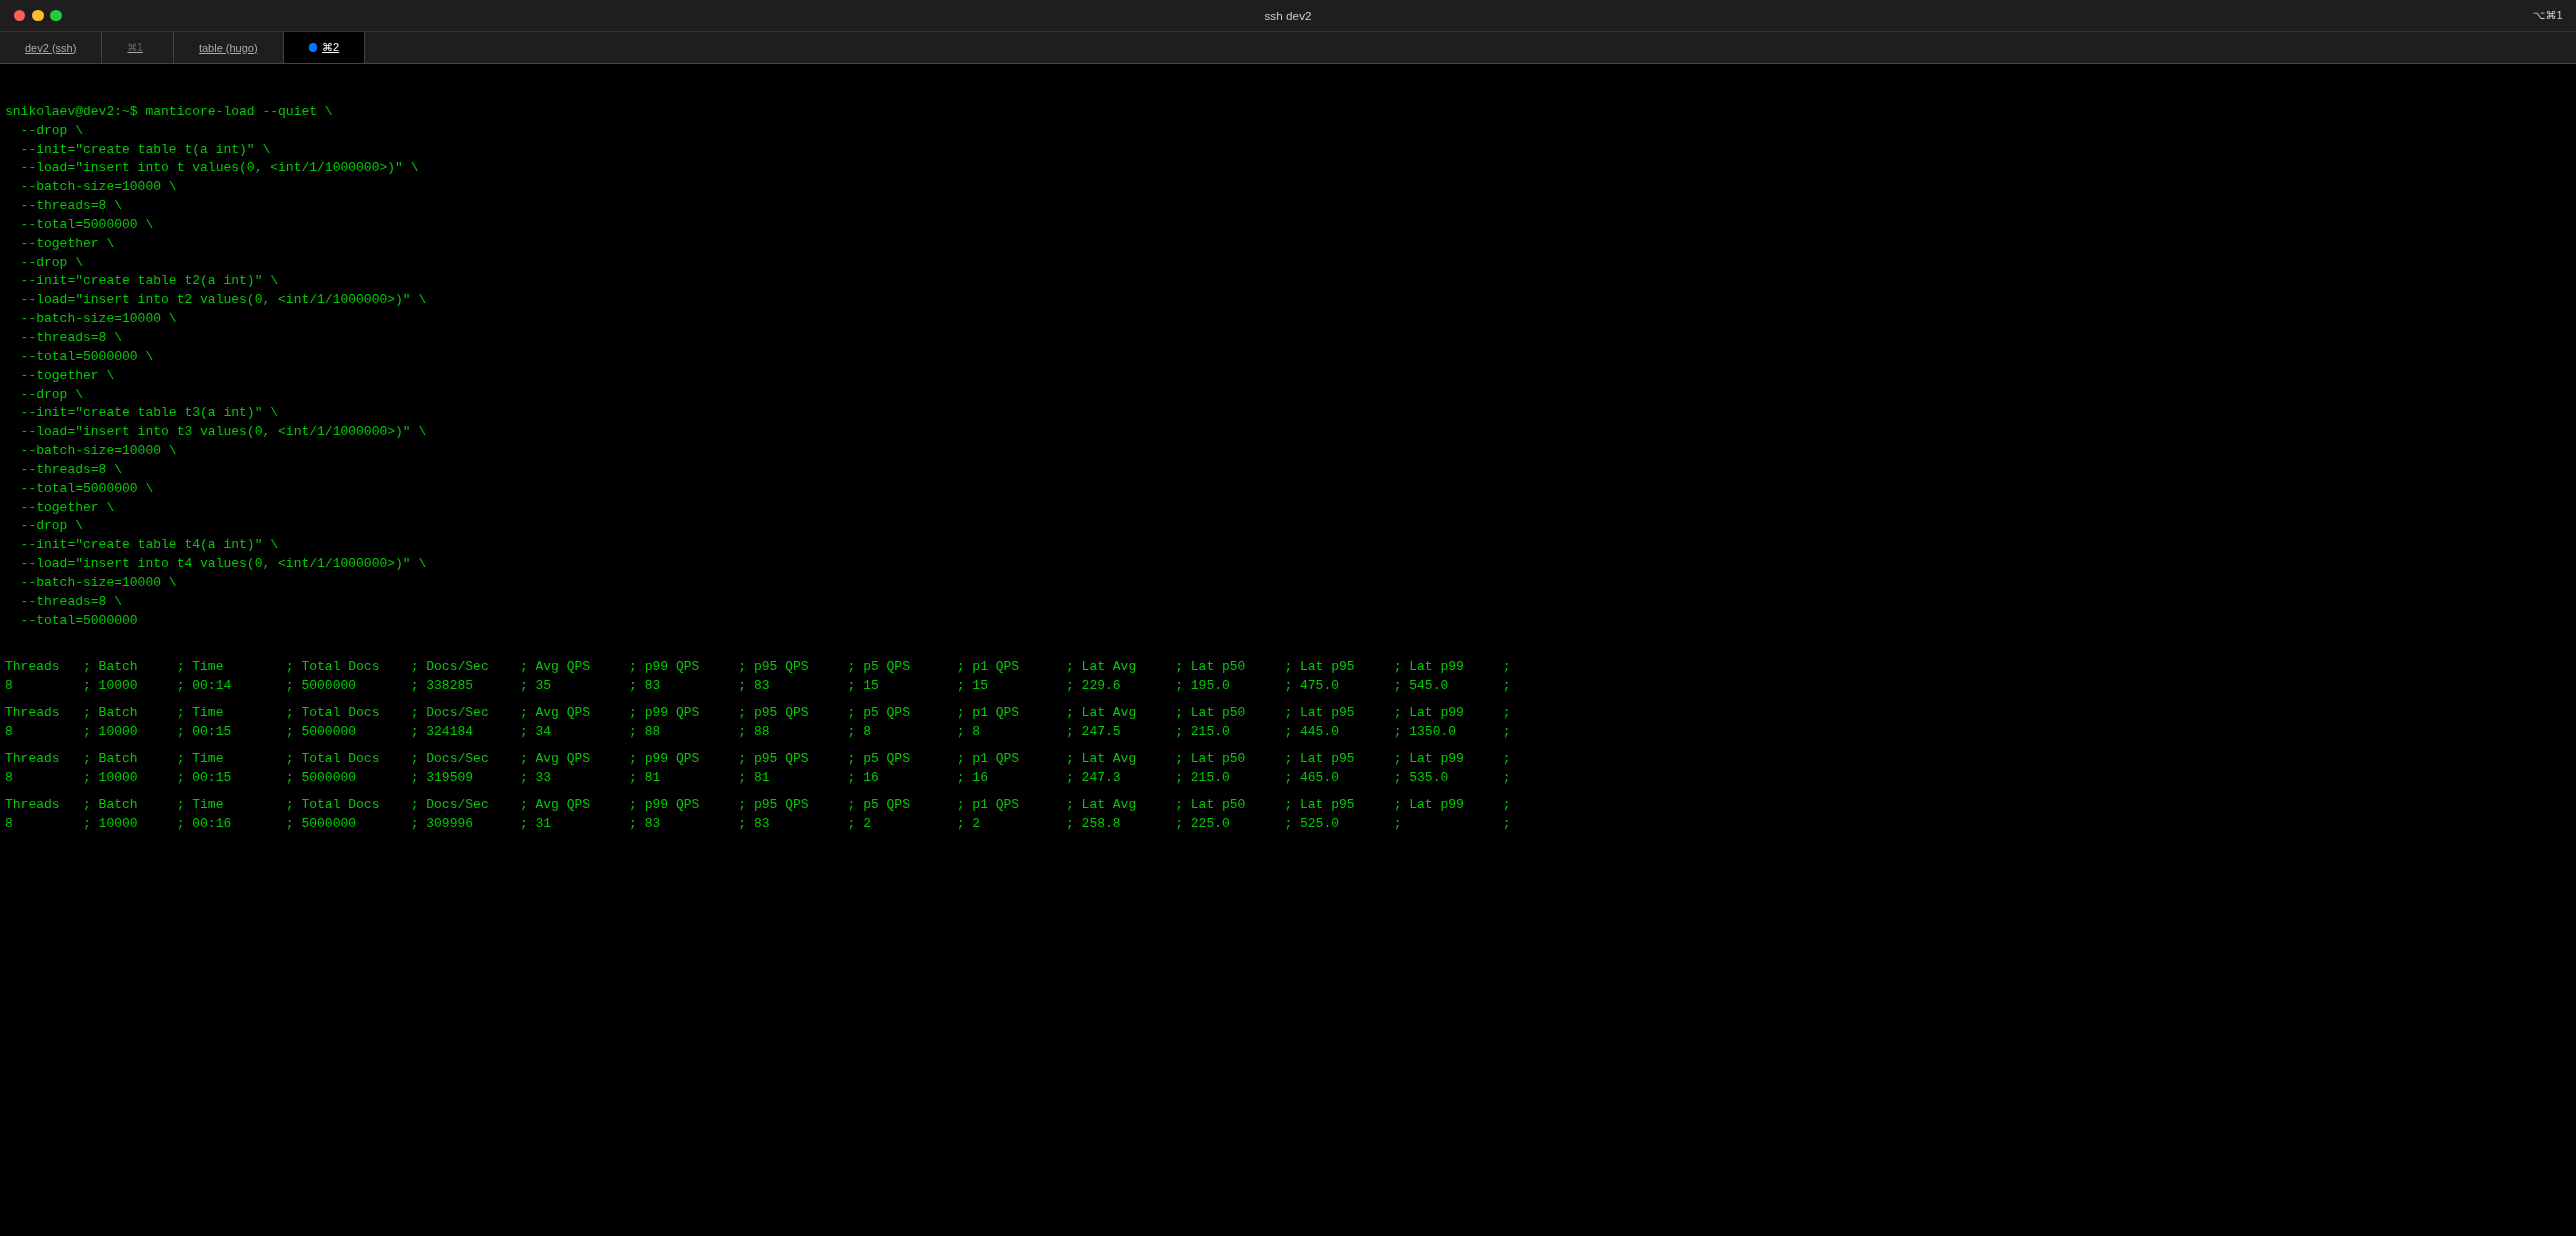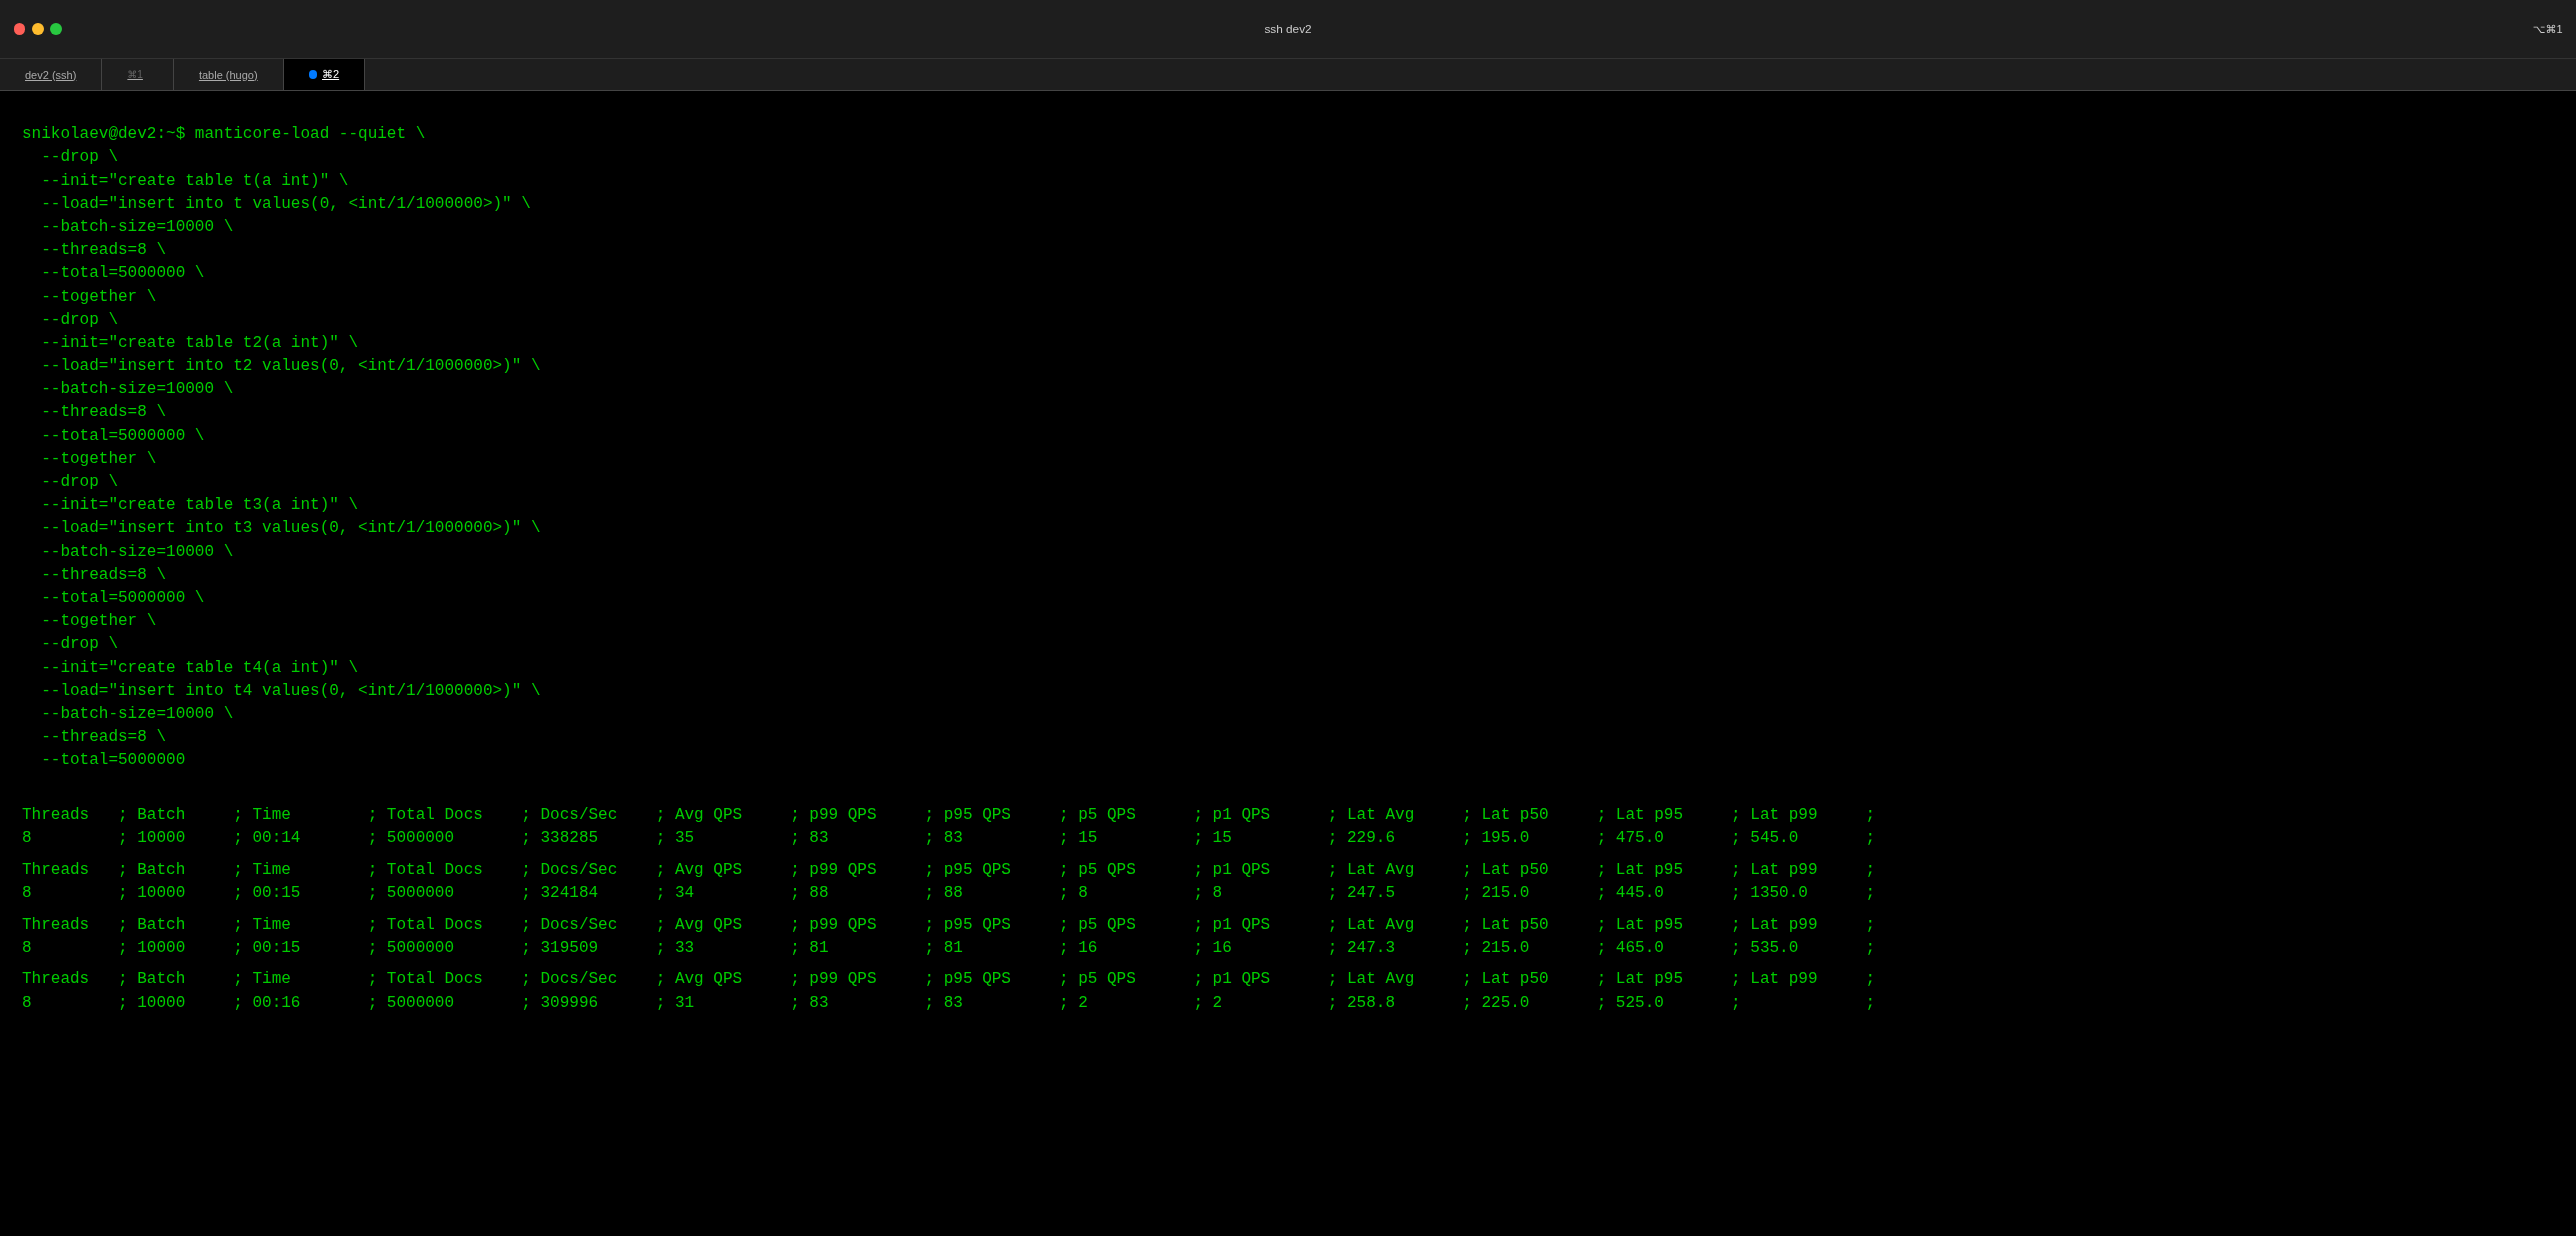--- a/index.html
+++ b/index.html
@@ -13,21 +13,21 @@
       font-family: 'Courier New', Courier, monospace;
       font-size: 11px;
       color: #00cc00;
       width: 2576px;
       min-height: 1237px;
       overflow: hidden;
     }
 
     .title-bar {
       background: #1e1e1e;
-      height: 59px;
+      height: 32px;
       display: flex;
       align-items: center;
       position: relative;
       border-bottom: 0.8px solid #333;
     }
 
     .window-controls {
       display: flex;
       align-items: center;
       gap: 6.7px;
@@ -93,26 +93,25 @@
       background: #000;
     }
 
     .tab-cmd {
       color: #666;
       margin-right: 5px;
       font-size: 10px;
     }
 
     .terminal-content {
-      padding: 9px 5px;
+      padding: 20px 5px;
       color: #00cc00;
       line-height: 1.45;
       white-space: pre;
-      font-size: 16px;
-      margin-left: 17px;
+      font-size: 13px;
     }
   </style>
 </head>
 <body>
 
 <div class="title-bar">
   <div class="window-controls">
     <span class="traffic-light close"></span>
     <span class="traffic-light minimize"></span>
     <span class="traffic-light maximize"></span>

